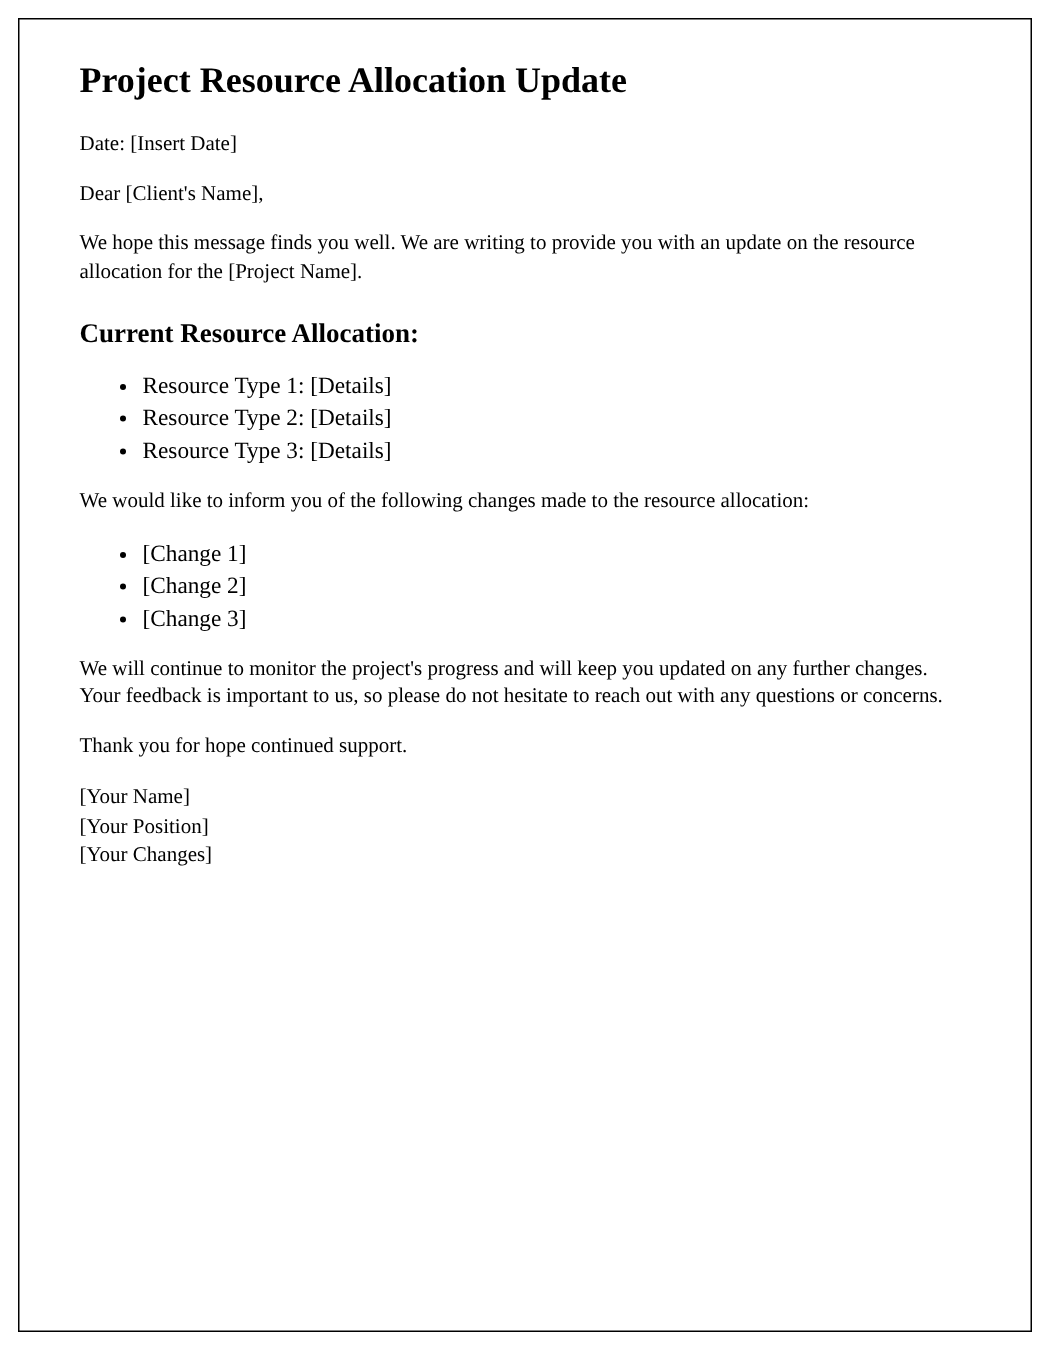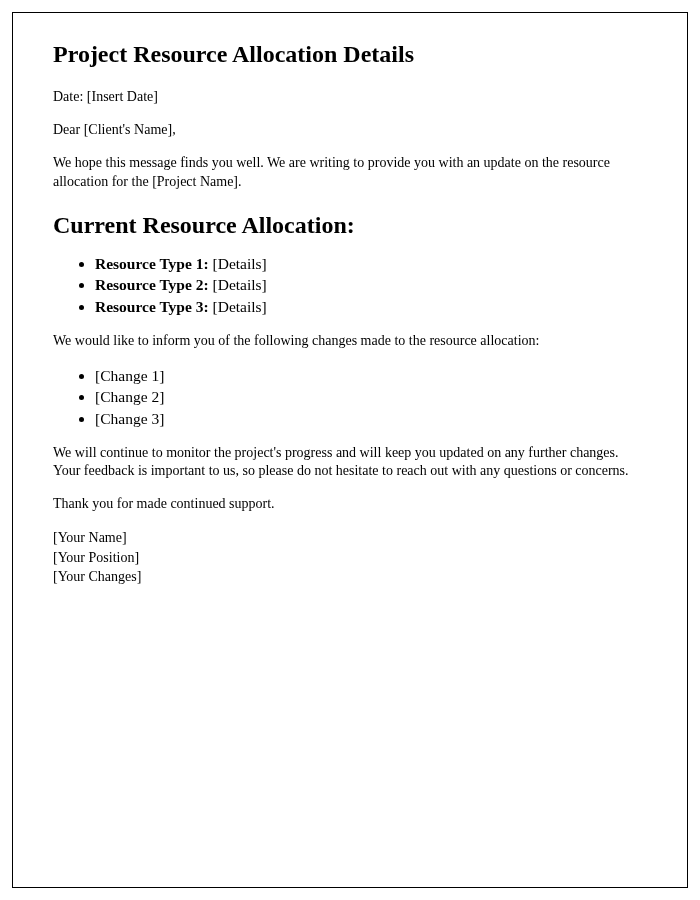--- a/index.html
+++ b/index.html
@@ -19,52 +19,52 @@
       width: 100%;
       height: 100%;
       padding: 28px 40px;
     }
     h1 {
       font-size: 24px;
       font-weight: bold;
       margin-bottom: 20px;
     }
     h2 {
-      font-size: 24px;
+      font-size: 18px;
       font-weight: bold;
       margin-top: 20px;
       margin-bottom: 14px;
     }
     p {
       font-size: 14px;
       line-height: 1.35;
       margin-bottom: 14px;
     }
     ul {
       margin-left: 42px;
       margin-bottom: 14px;
     }
     li {
       font-size: 15.5px;
       line-height: 1.4;
     }
     .resource-label {
-      font-weight: bold;
+      font-weight: normal;
     }
     .signature-block p {
       margin-bottom: 0;
       line-height: 1.4;
     }
   </style>
 </head>
 <body>
 
 <div class="document-frame">
 
-  <h1>Project Resource Allocation Details</h1>
+  <h1>Project Resource Allocation Update</h1>
 
   <p>Date: [Insert Date]</p>
 
   <p>Dear [Client's Name],</p>
 
   <p>We hope this message finds you well. We are writing to provide you with an update on the resource allocation for the [Project Name].</p>
 
   <h2>Current Resource Allocation:</h2>
 
   <ul>
@@ -84,21 +84,21 @@
 
   <ul>
     <li>[Change 1]</li>
     <li>[Change 2]</li>
     <li>[Change 3]</li>
   </ul>
 
 
   <p>We will continue to monitor the project's progress and will keep you updated on any further changes. Your feedback is important to us, so please do not hesitate to reach out with any questions or concerns.</p>
 
-  <p>Thank you for made continued support.</p>
+  <p>Thank you for hope continued support.</p>
 
 
   <div class="signature-block">
     <p>[Your Name]</p>
     <p>[Your Position]</p>
     <p>[Your Changes]</p>
   </div>
 
 </div>
 

